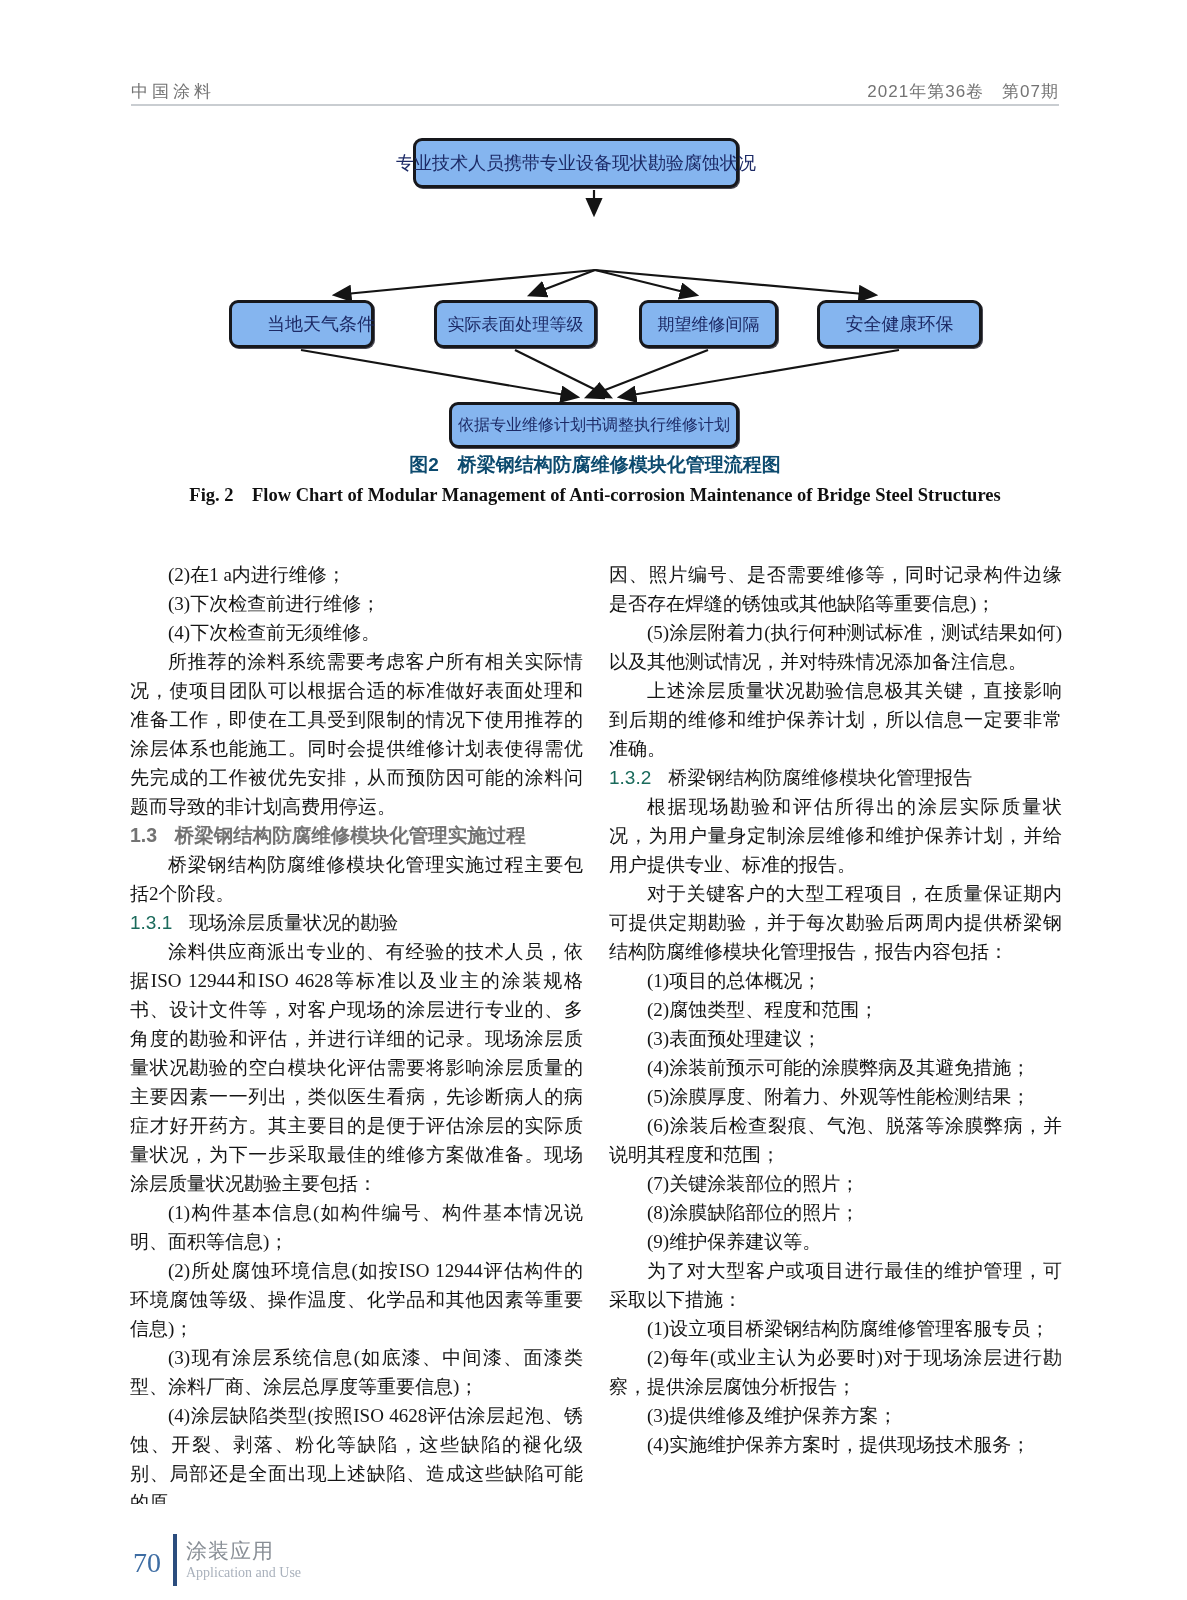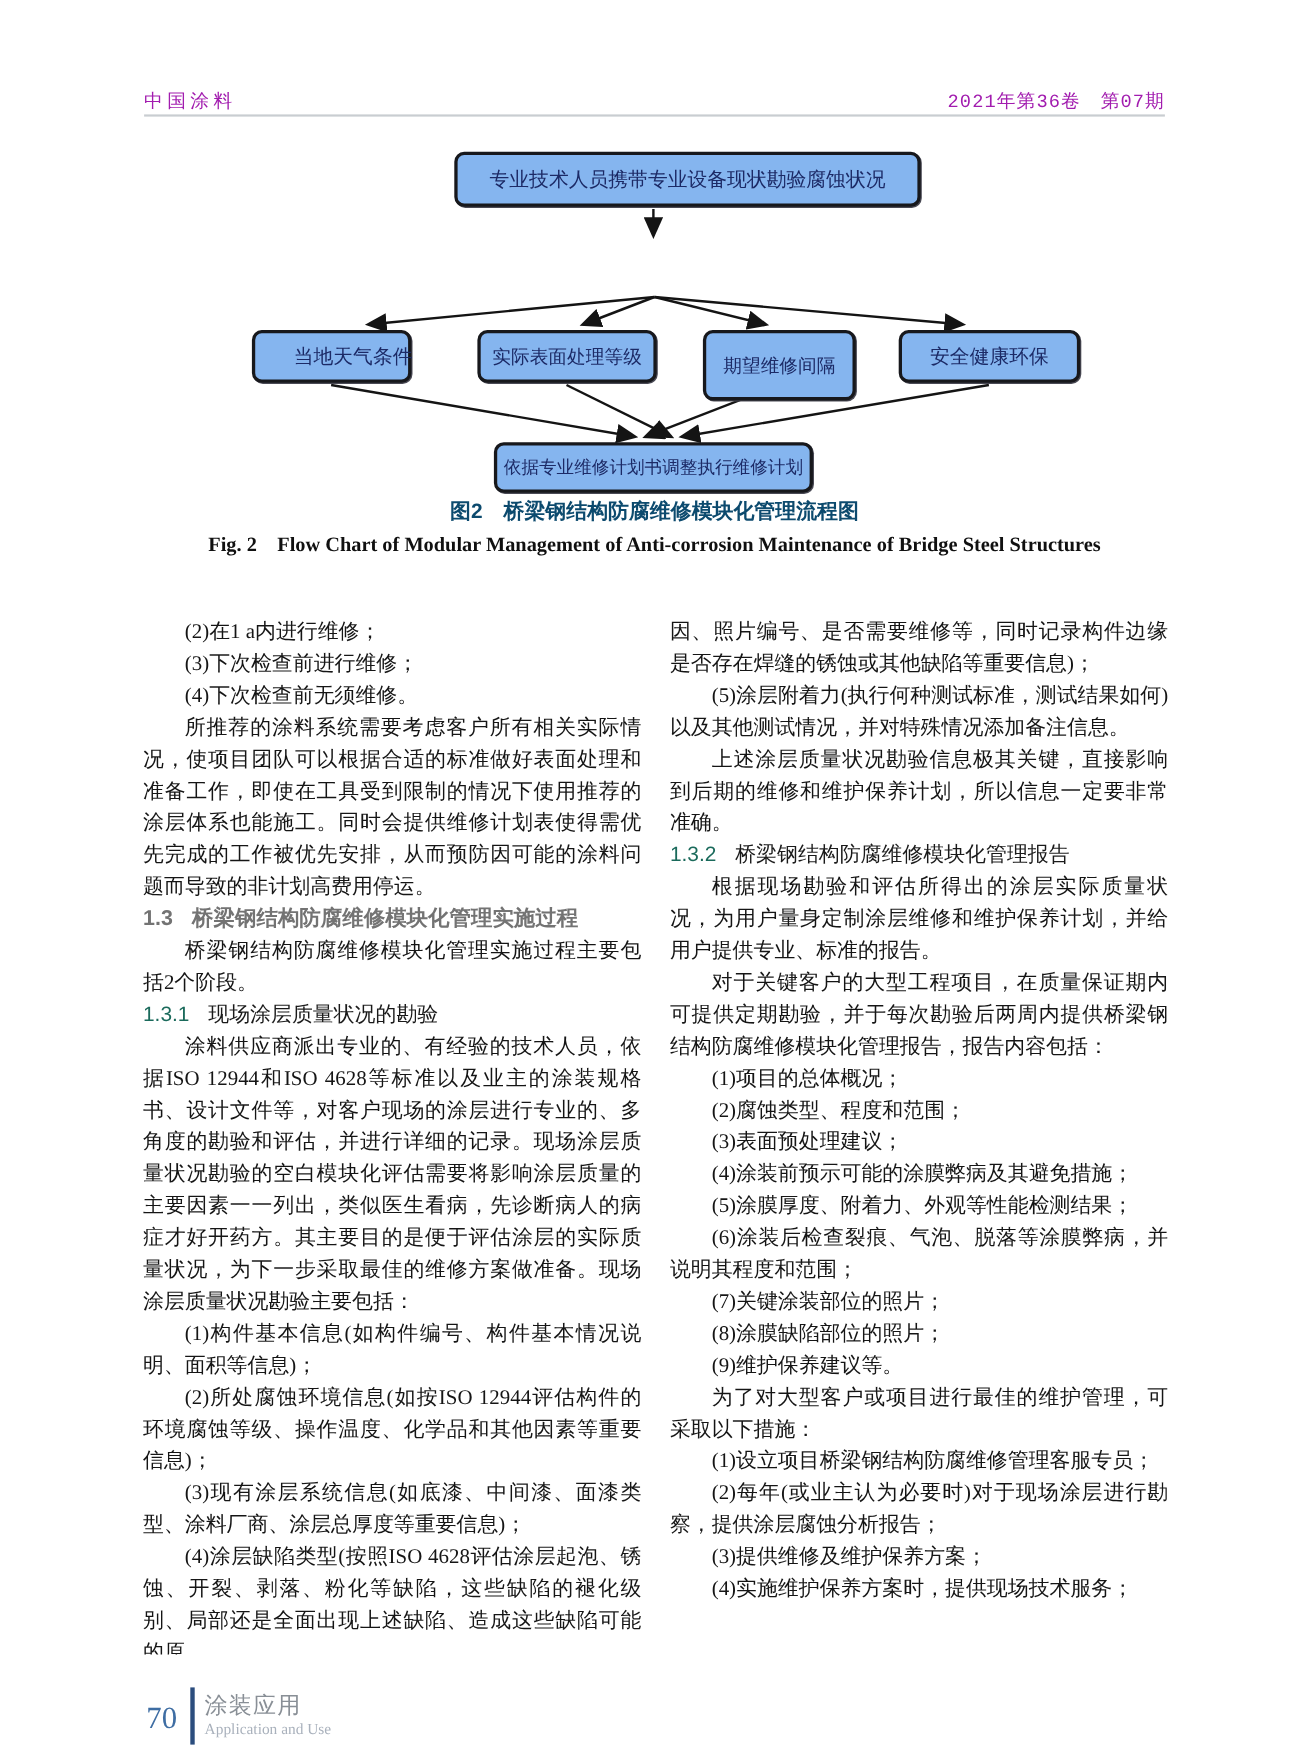--- a/index.html
+++ b/index.html
@@ -5,44 +5,44 @@
   html,body{margin:0;padding:0;background:#e8e8e8;}
   .page{
     position:relative; width:1187px; height:1600px; background:#ffffff;
     margin:0 auto; overflow:hidden;
     font-family:"Liberation Serif","DejaVu Serif",serif; color:#151515;
   }
   
   .header{
     position:absolute; top:80px; left:131px; width:928px;
     display:flex; justify-content:space-between; align-items:flex-end;
-    color:#a21caf; font-size:17px;
-    font-family:Liberation Mono, monospace;
+    color:#737373; font-size:17px;
+    font-family:Liberation Sans, sans-serif;
   }
   .journal{letter-spacing:4px;}
   .issue{letter-spacing:1px;}
   .header-rule{
     position:absolute; top:104px; left:131px; width:928px; height:2px;
     background:#c9cdd1; border:0;
   }
   
   .flowchart{position:absolute; top:130px; left:130px; width:930px; height:322px;}
   .flowchart svg{position:absolute; left:0; top:0;}
   .fnode{
     position:absolute; box-sizing:border-box;
     display:flex; align-items:center; justify-content:center;
     background:#85b5ef; border:3px solid #17181c; border-radius:9px;
     color:#1c2a66; font-size:18px; white-space:nowrap;
     box-shadow:1px 1px 0 #4a4a55;
   }
-  .n-survey  {left:283px; top:8px;   width:424px; height:50px;}
+  .n-survey  {left:283px; top:8px;   width:326px; height:50px;}
   .n-plan    {left:363px; top:90px;  width:204px; height:48px;}
   .n-weather {left:99px;  top:170px; width:145px; height:48px;padding-left:39px;}
   .n-surface {left:304px; top:170px; width:163px; height:48px; font-size:17px;}
-  .n-interval{left:509px; top:170px; width:139px; height:64px; font-size:17px;}
+  .n-interval{left:509px; top:170px; width:139px; height:48px; font-size:17px;}
   .n-hse     {left:687px; top:170px; width:165px; height:48px;}
   .n-execute {left:319px; top:272px; width:290px; height:46px; font-size:16px;}
   
   .caption-zh{
     position:absolute; top:452px; left:130px; width:930px; text-align:center;
     font-family:"Liberation Sans","DejaVu Sans",sans-serif;
     font-weight:bold; font-size:19px; color:#0c4a6e;
   }
   .caption-en{
     position:absolute; top:482px; left:130px; width:930px; text-align:center;

